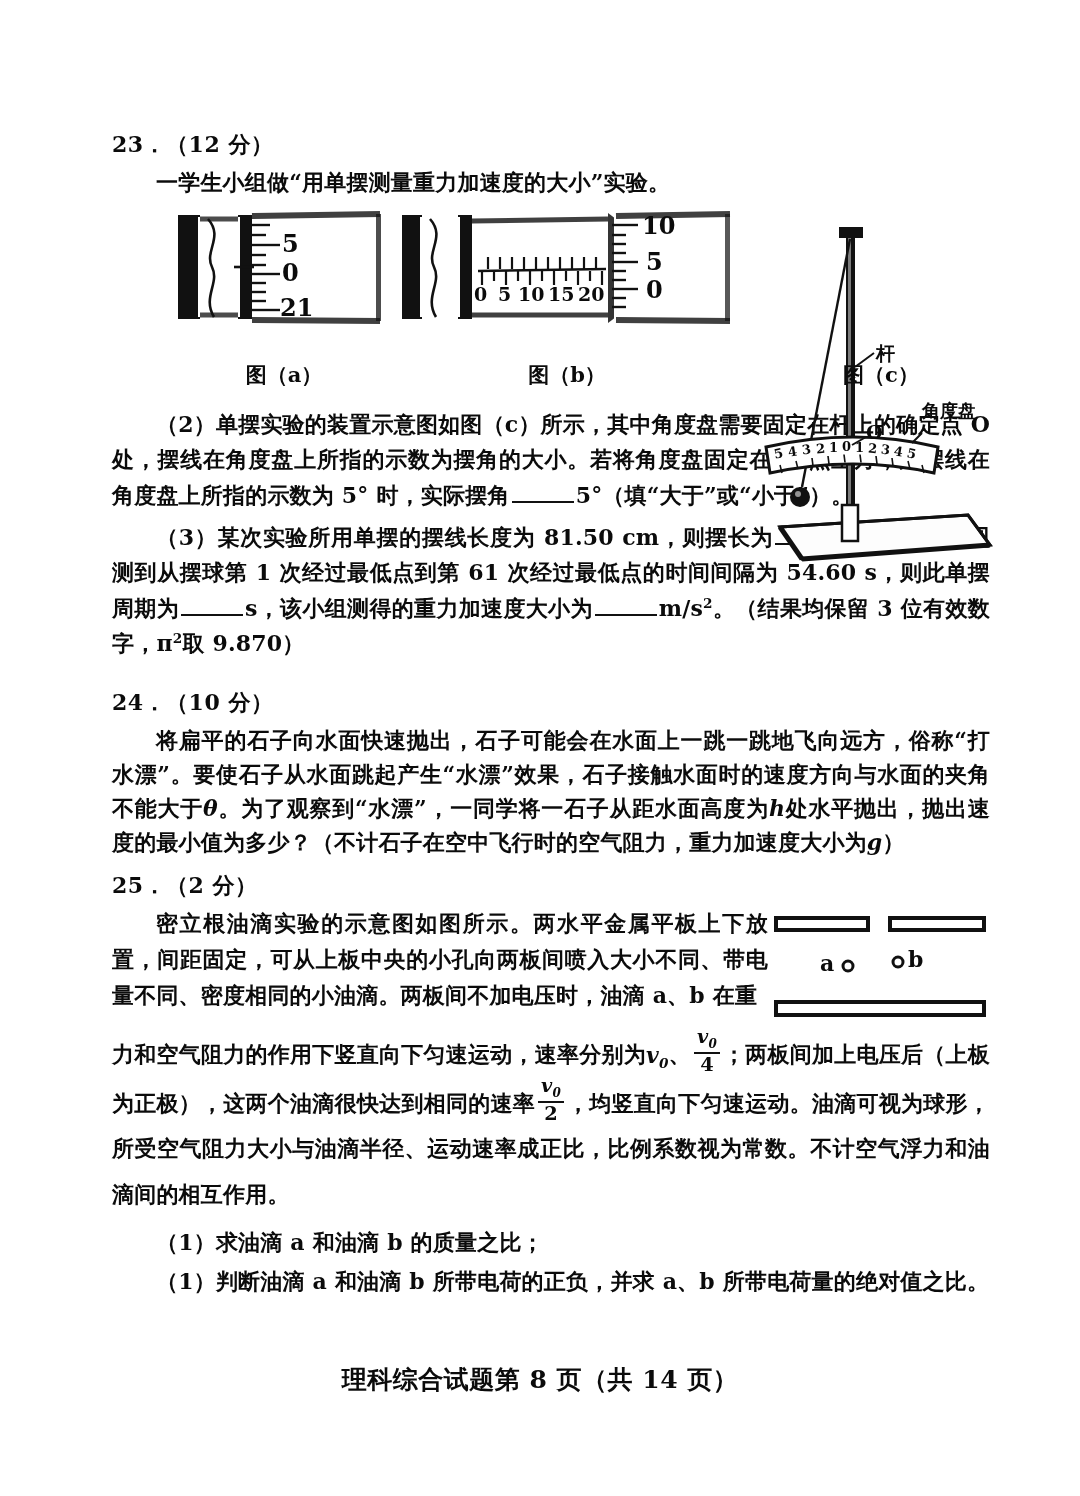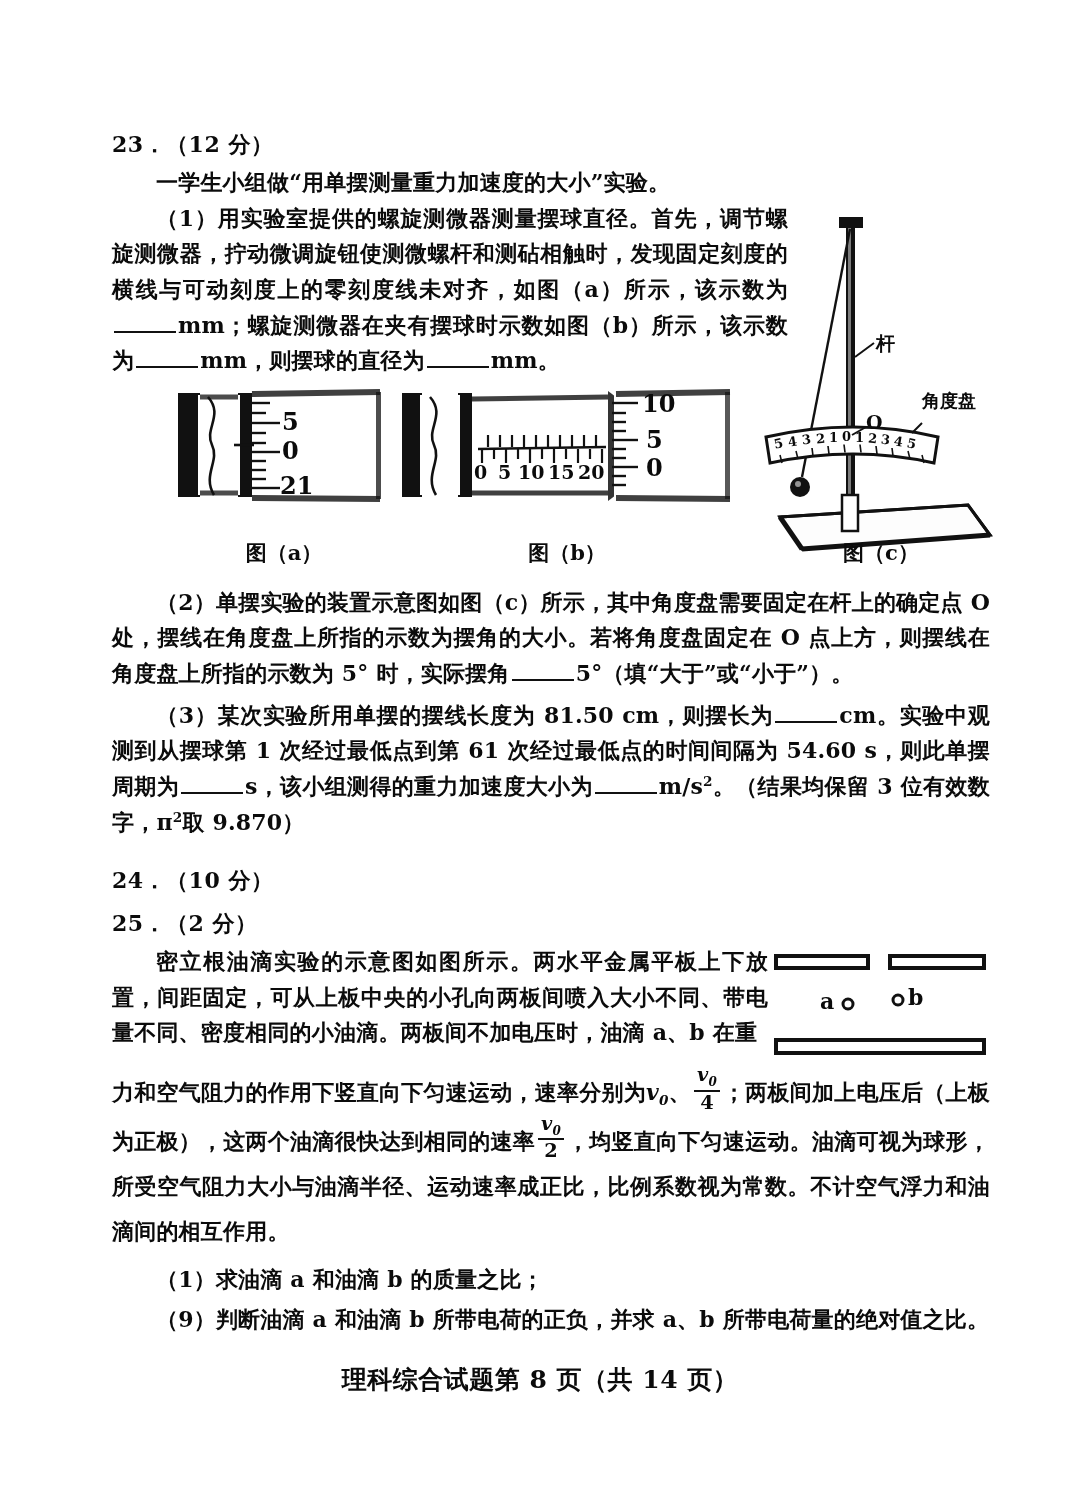--- a/index.html
+++ b/index.html
@@ -148,23 +148,20 @@
           <span style="position:absolute;left:102px;top:2px; transform:rotate(5deg);">2</span>
           <span style="position:absolute;left:115px;top:3px; transform:rotate(7deg);">3</span>
           <span style="position:absolute;left:128px;top:5px; transform:rotate(9deg);">4</span>
           <span style="position:absolute;left:141px;top:7px; transform:rotate(12deg);">5</span>
         </div>
         <div style="position:absolute;left:114px;top:126px;font-size:19px;font-weight:700;">杆</div>
         <div style="position:absolute;left:104px;top:206px;font-size:19px;font-weight:700;font-family:'DejaVu Serif',serif;">O</div>
         <div style="position:absolute;left:160px;top:184px;font-size:18px;font-weight:700;white-space:nowrap;">角度盘</div>
       </div>
 
-      <p class="para indent" style="width:676px;">
-        <span>（1）用实验室提供的螺旋测微器测量摆球直径。首先，调节螺旋测微器，拧动微调旋钮使测微螺杆和测砧相触时，发现固定刻度的横线与可动刻度上的零刻度线未对齐，如图（a）所示，该示数为</span><span class="blank"></span><span>mm；螺旋测微器在夹有摆球时示数如图（b）所示，该示数为</span><span class="blank"></span><span>mm，则摆球的直径为</span><span class="blank"></span><span>mm。</span>
-      </p>
 
       <div style="position:relative;height:150px;margin-top:10px;">
 
         <div class="fig-abs" style="left:66px;top:0;">
           <svg width="205" height="116" viewBox="0 0 205 116">
 
             <rect x="0" y="4" width="22" height="104" fill="#111"></rect>
             <rect x="60" y="4" width="14" height="104" fill="#111"></rect>
 
             <rect x="20" y="6" width="42" height="100" fill="#fff"></rect>
@@ -281,20 +278,23 @@
       <span>（2）单摆实验的装置示意图如图（c）所示，其中角度盘需要固定在杆上的确定点 O 处，摆线在角度盘上所指的示数为摆角的大小。若将角度盘固定在 O 点上方，则摆线在角度盘上所指的示数为 5° 时，实际摆角</span><span class="blank"></span><span>5°（填“大于”或“小于”）。</span>
     </p>
 
     <p class="para indent" style="margin-top:6px;">
       <span>（3）某次实验所用单摆的摆线长度为 81.50 cm，则摆长为</span><span class="blank"></span><span>cm。实验中观测到从摆球第 1 次经过最低点到第 61 次经过最低点的时间间隔为 54.60 s，则此单摆周期为</span><span class="blank"></span><span>s，该小组测得的重力加速度大小为</span><span class="blank"></span><span>m/s</span><sup>2</sup><span>。（结果均保留 3 位有效数字，π</span><sup>2</sup><span>取 9.870）</span>
     </p>
   </div>
 
   <div style="margin-top:24px;">
     <div class="qhead">24．（10 分）</div>
+    <p class="para indent tight">
+      <span>将扁平的石子向水面快速抛出，石子可能会在水面上一跳一跳地飞向远方，俗称“打水漂”。要使石子从水面跳起产生“水漂”效果，石子接触水面时的速度方向与水面的夹角不能大于</span><span class="ital">θ</span><span>。为了观察到“水漂”，一同学将一石子从距水面高度为</span><span class="ital">h</span><span>处水平抛出，抛出速度的最小值为多少？（不计石子在空中飞行时的空气阻力，重力加速度大小为</span><span class="ital">g</span><span>）</span>
+    </p>
   </div>
 
   <div style="margin-top:10px;">
     <div class="qhead">25．（2 分）</div>
 
     <div style="position:relative;">
 
       <div class="fig-abs" style="right:4px;top:4px;width:212px;">
         <svg width="212" height="118" viewBox="0 0 212 118">
 
@@ -312,19 +312,19 @@
       </div>
 
       <p class="para indent" style="width:656px;">密立根油滴实验的示意图如图所示。两水平金属平板上下放置，间距固定，可从上板中央的小孔向两板间喷入大小不同、带电量不同、密度相同的小油滴。两板间不加电压时，油滴 a、b 在重</p>
     </div>
 
     <p class="para" style="margin-top:16px;line-height:2.05;">
       <span>力和空气阻力的作用下竖直向下匀速运动，速率分别为</span><span class="ital"><span>v</span><sub>0</sub></span><span>、</span><span class="frac"><span class="top ital"><span>v</span><sub>0</sub></span><span class="bar"></span><span class="bot">4</span></span><span>；两板间加上电压后（上板为正极），这两个油滴很快达到相同的速率</span><span class="frac"><span class="top ital"><span>v</span><sub>0</sub></span><span class="bar"></span><span class="bot">2</span></span><span>，均竖直向下匀速运动。油滴可视为球形，所受空气阻力大小与油滴半径、运动速率成正比，比例系数视为常数。不计空气浮力和油滴间的相互作用。</span>
     </p>
 
     <p class="para indent" style="margin-top:8px;">（1）求油滴 a 和油滴 b 的质量之比；</p>
-    <p class="para indent" style="margin-top:4px;">（9）判断油滴 a 和油滴 b 所带电荷的正负，并求 a、b 所带电荷量的绝对值之比。</p>
+    <p class="para indent" style="margin-top:4px;">（1）判断油滴 a 和油滴 b 所带电荷的正负，并求 a、b 所带电荷量的绝对值之比。</p>
   </div>
 
  </div>
 
  <div class="footer">理科综合试题第 8 页（共 14 页）</div>
 </div>
 
 </body></html>

